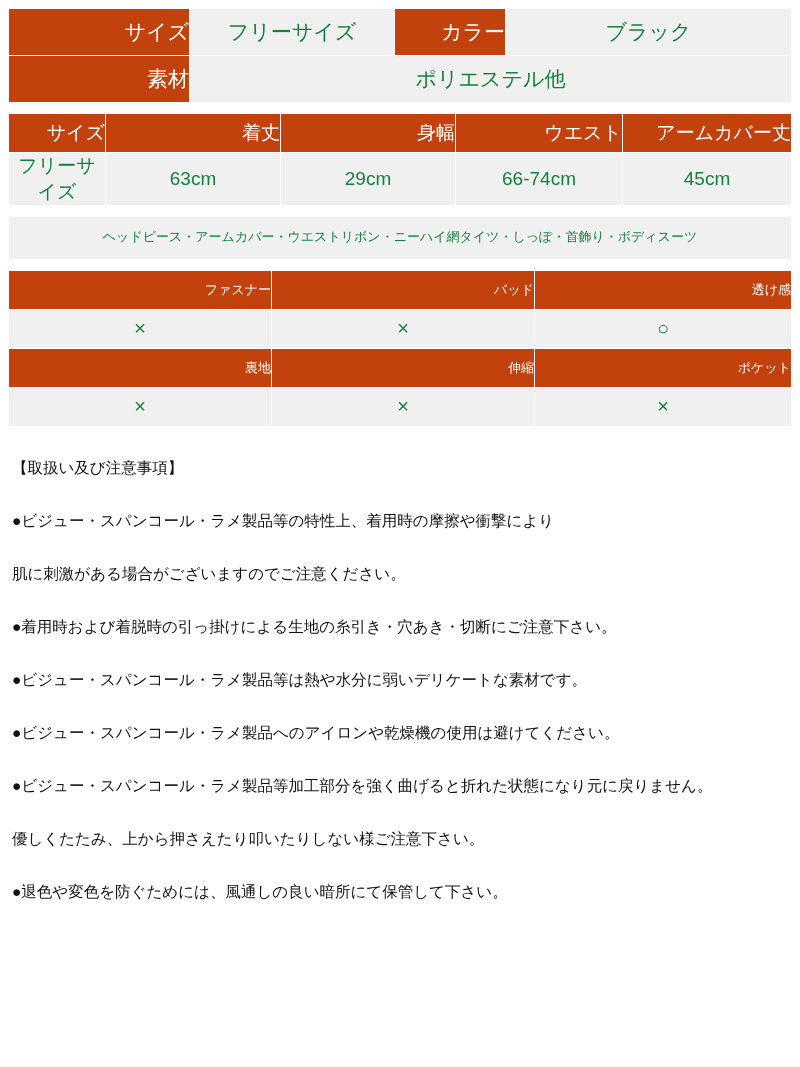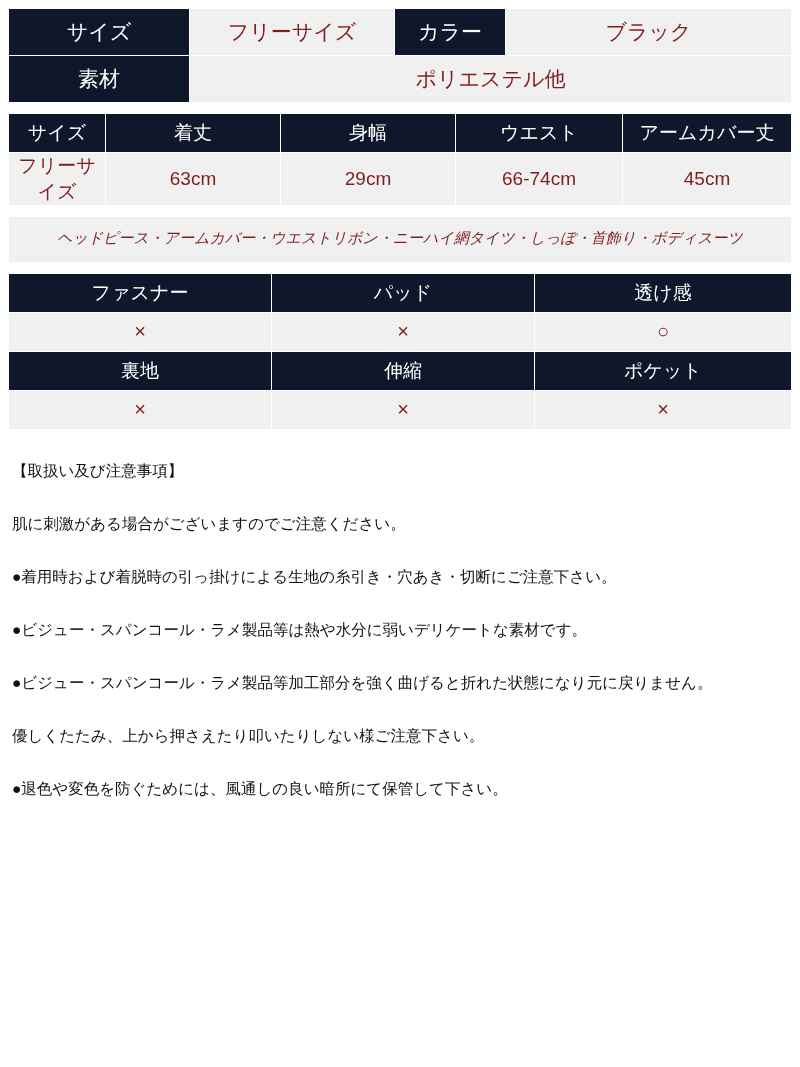--- a/index.html
+++ b/index.html
@@ -25,51 +25,51 @@
     table-layout: fixed;
   }
   td, th {
     border: 1px solid #ffffff;
     text-align: center;
     vertical-align: middle;
     font-weight: normal;
     padding: 0;
   }
   .hdr {
-    background: #0f172a;
+    background: #c2410c;
     color: #ffffff;
+    text-align: right;
   }
   .cell {
     background: #f0f0f0;
-    color: #7f1d1d;
+    color: #15803d;
   }
   .block {
     margin-bottom: 10px;
   }
 
   
   .t1 td { height: 46px; font-size: 21px; }
 
   
   .t2 .head td { height: 38px; font-size: 19px; }
   .t2 .vals td { height: 40px; font-size: 19px; }
   .t2 .tiny { font-size: 13px; }
 
   
   .t3 .title td { height: 38px; font-size: 19px; }
   .t3 .body td {
-    font-size: 15px;
+    font-size: 13px;
     line-height: 1.5;
     padding: 10px 6px 12px 6px;
     background: #f0f0f0;
-    font-style: italic;
   }
 
   
-  .t4 td { height: 38px; font-size: 19px; }
+  .t4 td { height: 38px; font-size: 13px; }
   .t4 .mark { font-size: 20px; }
 
   .notes {
     margin: 26px 0 0 4px;
     font-size: 15.5px;
     line-height: 1.62;
     color: #111111;
   }
   .notes div { white-space: nowrap; margin-top: 28px; }
 </style>
@@ -140,21 +140,23 @@
     <tr>
       <td class="cell mark">×</td>
       <td class="cell mark">×</td>
       <td class="cell mark">×</td>
     </tr>
   </tbody>
     </table>
 
   <div class="notes">
     <div>【取扱い及び注意事項】</div>
+    <div>●ビジュー・スパンコール・ラメ製品等の特性上、着用時の摩擦や衝撃により</div>
     <div>肌に刺激がある場合がございますのでご注意ください。</div>
     <div>●着用時および着脱時の引っ掛けによる生地の糸引き・穴あき・切断にご注意下さい。</div>
     <div>●ビジュー・スパンコール・ラメ製品等は熱や水分に弱いデリケートな素材です。</div>
+    <div>●ビジュー・スパンコール・ラメ製品へのアイロンや乾燥機の使用は避けてください。</div>
     <div>●ビジュー・スパンコール・ラメ製品等加工部分を強く曲げると折れた状態になり元に戻りません。</div>
     <div>優しくたたみ、上から押さえたり叩いたりしない様ご注意下さい。</div>
     <div>●退色や変色を防ぐためには、風通しの良い暗所にて保管して下さい。</div>
   </div>
 
 </div>
 
 </body></html>

